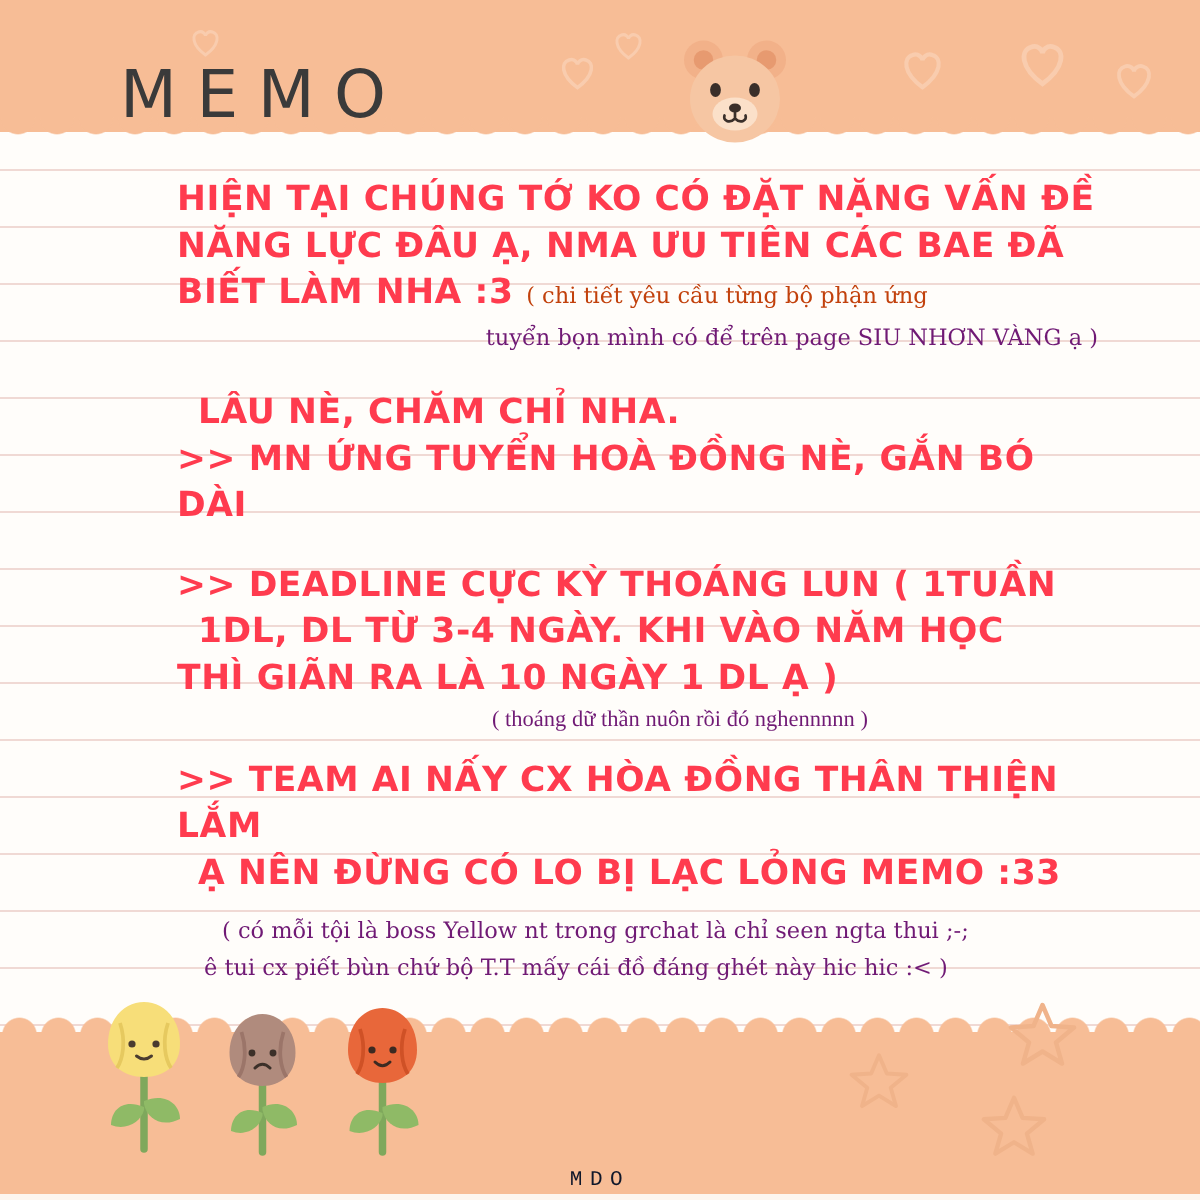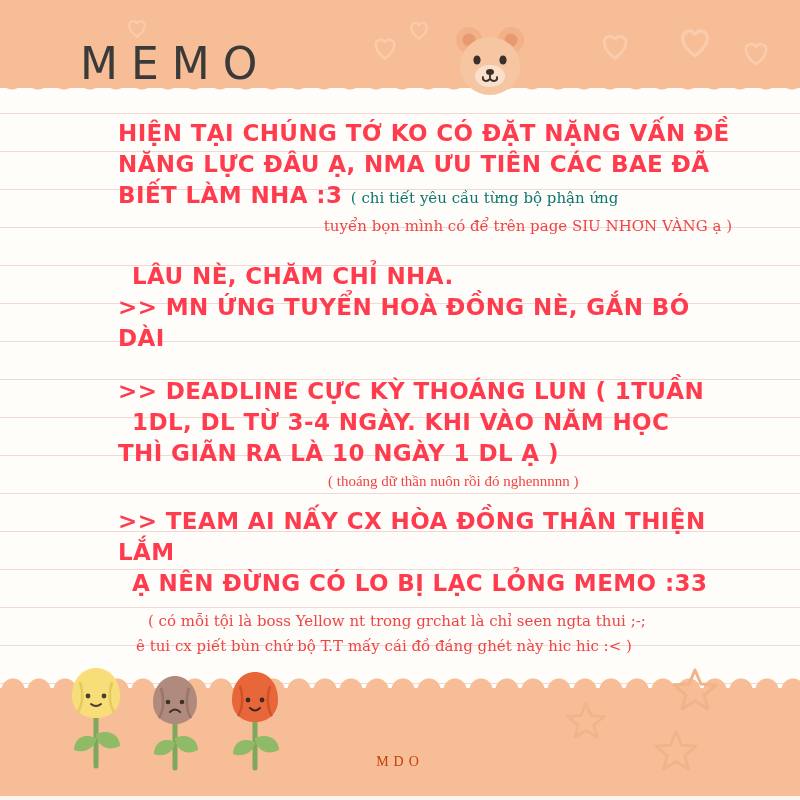--- a/index.html
+++ b/index.html
@@ -107,53 +107,53 @@
   .bigred {
     color: #ff3b4e;
     font-family: "DejaVu Sans", sans-serif;
     font-weight: bold;
     font-size: 23px;
     line-height: 31px;
     letter-spacing: .4px;
   }
   .bigred.indent-1 { padding-left: 14px; }
   .note {
-    color: #ef4444;
+    color: #701a75;
     font-family: "DejaVu Serif", serif;
     font-size: 15px;
     line-height: 25px;
   }
   .note.right { text-align: right; }
   .note.ctr { padding-left: 210px; font-family: Liberation Serif, serif; }
   .inline-note {
-    color: #0f766e;
+    color: #c2410c;
     font-family: "DejaVu Serif", serif;
     font-size: 15px;
     font-weight: normal;
     letter-spacing: 0;
   }
   .gap-sm { height: 10px; }
   .gap-md { height: 20px; }
   .note-indent { padding-left: 30px; }
   .note-indent2 { padding-left: 18px; }
 
   
   .flower { position: absolute; }
   
   .star { position: absolute; }
   
   #logo {
     position: absolute;
     left: 50%;
     transform: translateX(-50%);
-    bottom: 26px;
-    color: #c2410c;
+    bottom: 1px;
+    color: #0f172a;
     font-size: 14px;
     letter-spacing: 5px;
-    font-family: Liberation Serif, serif;
+    font-family: Liberation Mono, monospace;
   }
 </style>
 </head>
 <body>
 
 <div id="page">
 
   <div id="paper"></div>
 
   <div class="band" id="band-top"></div>

